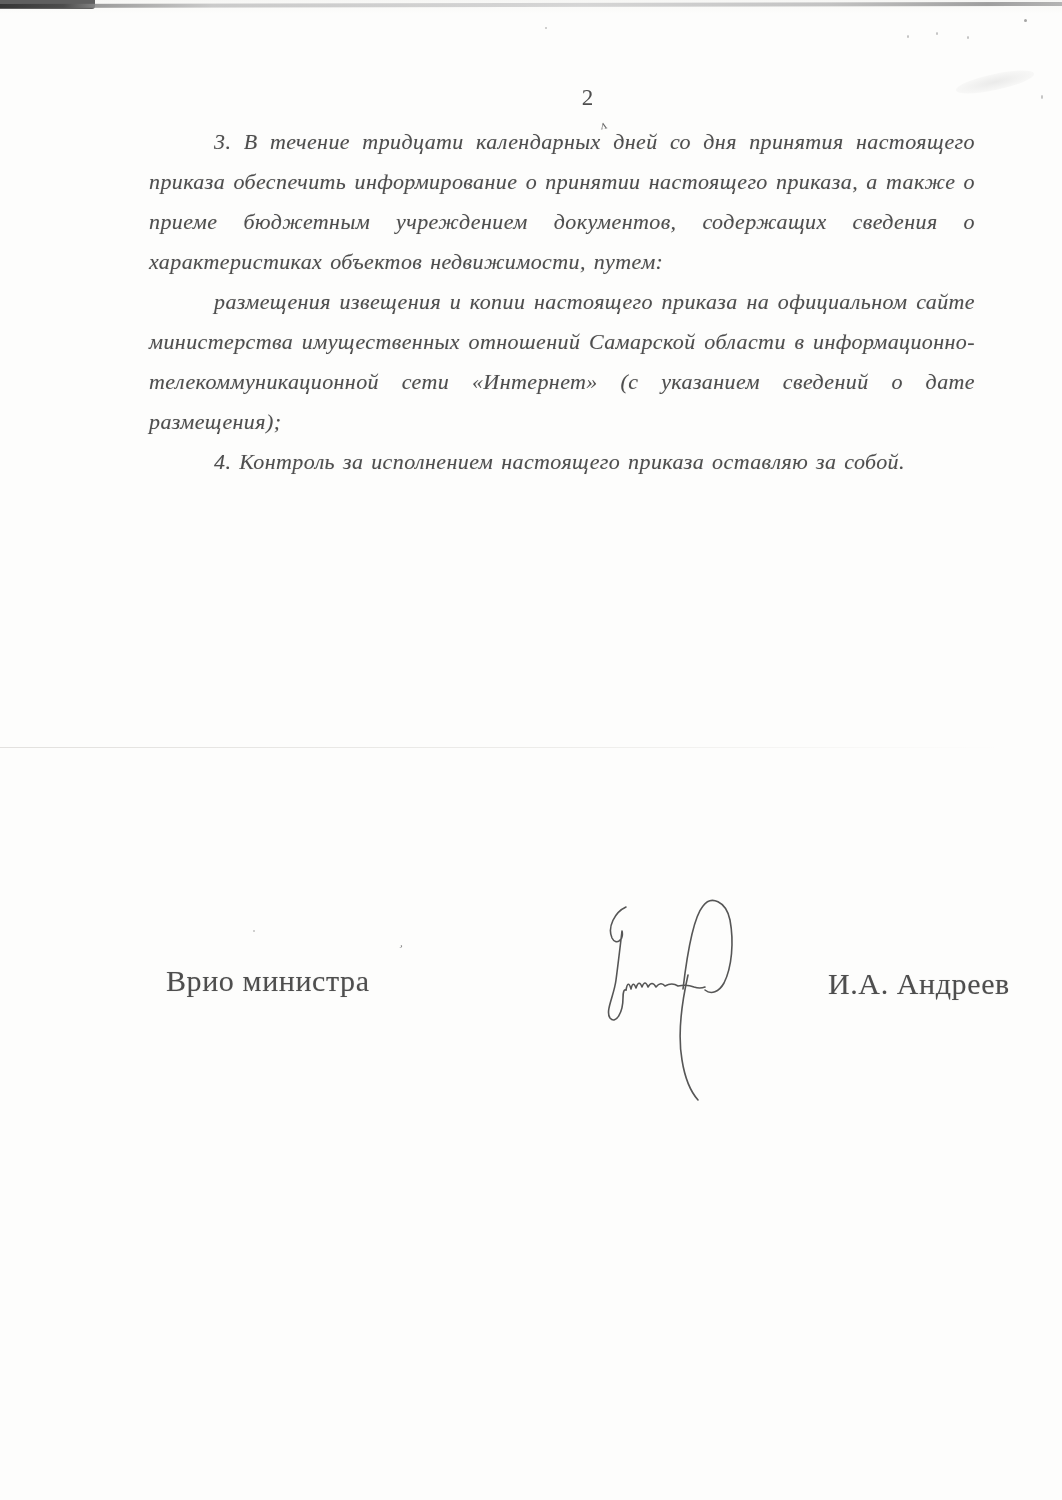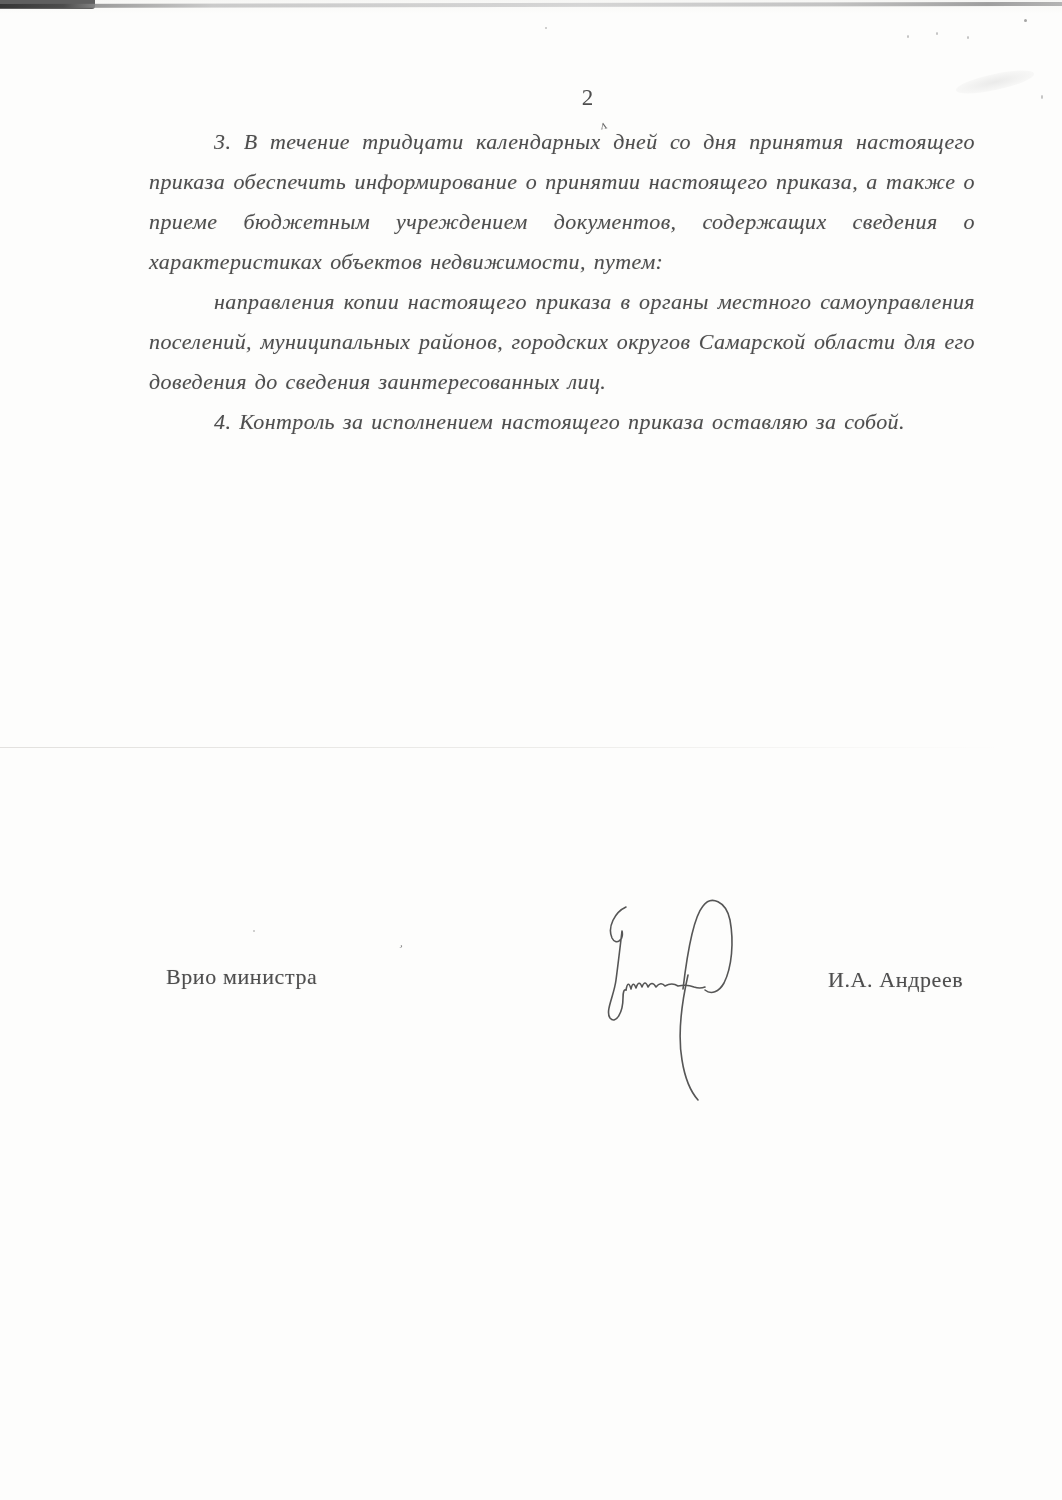--- a/index.html
+++ b/index.html
@@ -60,21 +60,21 @@
   }
 
   .crease-line {
     position: absolute; top: 747px; left: 0; width: 1005px; height: 1px;
     background: linear-gradient(to right, #d7d5d2, #e6e5e2 55%, rgba(230,229,226,0));
     opacity: 0.7;
   }
 
   .signature-title, .signature-name {
     position: absolute;
-    font-size: 22px;
+    font-size: 30px;
     letter-spacing: 0.6px;
     text-shadow: 0 0 1px rgba(110,110,110,0.35);
     white-space: nowrap;
   }
   .signature-title { left: 166px; top: 964px; }
   .signature-name  { left: 828px; top: 967px; font-family: Liberation Serif, serif; }
 
   .signature-svg { position: absolute; left: 595px; top: 893px; }
 
   .speck { position: absolute; background: #8f8f8f; border-radius: 50%; opacity: 0.55; }
@@ -95,21 +95,21 @@
 <div class="page">
 
   <div class="scan-edge-blob"></div>
   <div class="scan-edge-top"></div>
 
   <div class="page-number">2</div>
   <span class="caret-mark">ʌ</span>
 
   <div class="content">
       <p class="para">3. В течение тридцати календарных дней со дня принятия настоящего приказа обеспечить информирование о принятии настоящего приказа, а также о приеме бюджетным учреждением документов, содержащих сведения о характеристиках объектов недвижимости, путем:</p>
-      <p class="para">направления копии настоящего приказа в органы местного самоуправления поселений, муниципальных районов, городских округов Самарской области для его доведения до сведения заинтересованных лиц.</p>
+      <p class="para">размещения извещения и копии настоящего приказа на официальном сайте министерства имущественных отношений Самарской области в информационно-телекоммуникационной сети «Интернет» (с указанием сведений о дате размещения);</p>
       <p class="para">4. Контроль за исполнением настоящего приказа оставляю за собой.</p>
     </div>
 
   <div class="crease-line"></div>
 
   <span class="signature-title">Врио министра</span>
 
   <svg class="signature-svg" width="150" height="215" viewBox="0 0 150 215" fill="none" xmlns="http://www.w3.org/2000/svg">
     <g stroke="#565656" stroke-width="1.6" stroke-linecap="round" stroke-linejoin="round" fill="none">
 

